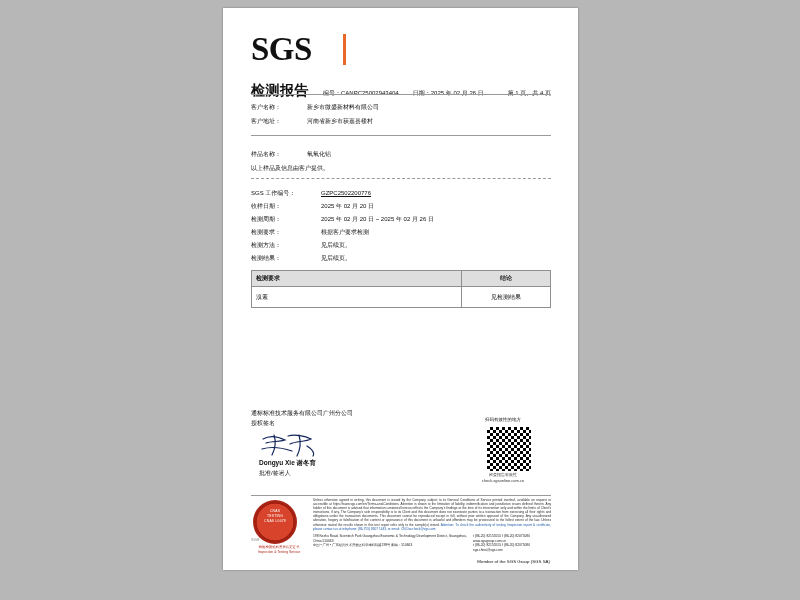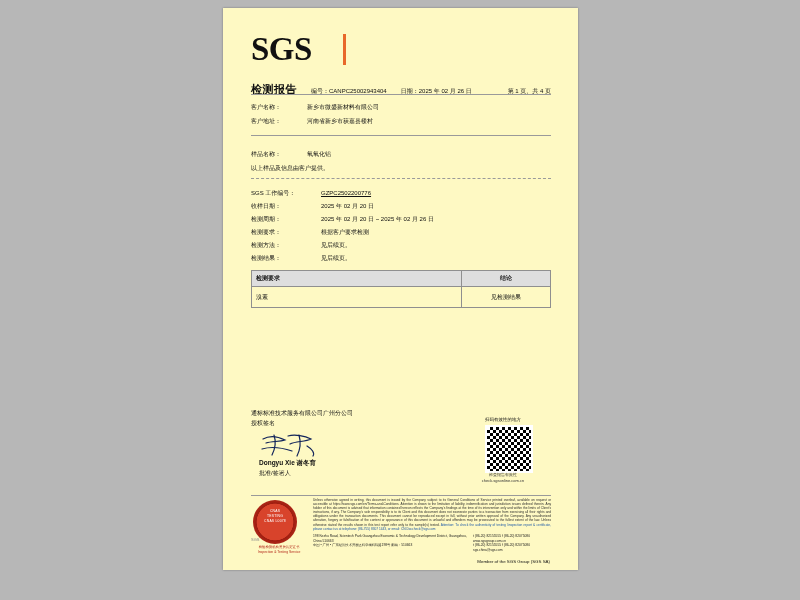--- a/index.html
+++ b/index.html
@@ -10,21 +10,21 @@
     height: 600px;
     overflow: hidden;
     font-family: "Liberation Sans", sans-serif;
   }
   .page {
     position: absolute;
     left: 223px;
     top: 8px;
     width: 355px;
     height: 562px;
-    background: #fef9c3;
+    background: #ffffff;
     box-shadow: 0 0 2px rgba(0,0,0,0.35);
   }
   
   .logo-wrap {
     position: absolute;
     left: 28px;
     top: 24px;
     width: 300px;
     height: 42px;
   }
@@ -47,21 +47,21 @@
   
   .title-row {
     position: absolute;
     left: 28px;
     top: 74px;
     width: 300px;
     display: flex;
     align-items: baseline;
   }
   .doc-title {
-    font-size: 11px;
+    font-size: 14px;
     font-weight: bold;
     color: #111;
     letter-spacing: 0.5px;
   }
   .title-meta {
     margin-left: 14px;
     font-size: 6px;
     color: #111;
     display: flex;
     gap: 14px;

